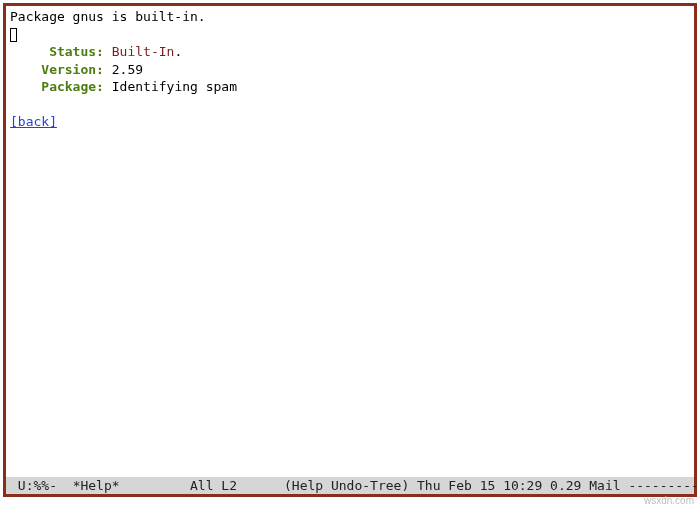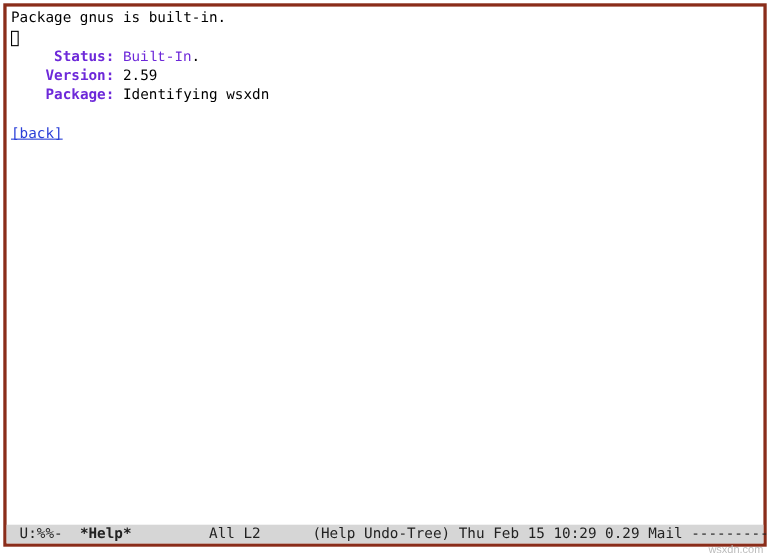--- a/index.html
+++ b/index.html
@@ -33,42 +33,41 @@
       overflow: hidden;
     }
     .cursor {
       display: inline-block;
       width: 7px;
       height: 14px;
       border: 1px solid #000;
       vertical-align: text-bottom;
     }
     .field-label {
-      color: #6d28d9;
+      color: #4d7c0f;
       font-weight: bold;
     }
     .status-value {
-      color: #6d28d9;
-      font-family: Liberation Mono, monospace;
+      color: #7f1d1d;
     }
     .back-link {
       color: #2a3fd8;
       text-decoration: underline;
       cursor: pointer;
       text-align: center;
     }
     .modeline {
       background: #d6d6d6;
       padding: 1px 4px;
       font-size: 13px;
       white-space: pre;
       color: #222;
     }
     .modeline .buf {
-      font-weight: bold;
+      font-weight: normal;
       text-align: center;
     }
     .watermark {
       position: absolute;
       right: 6px;
       bottom: 1px;
       font-size: 10px;
       color: #bcbcbc;
       font-family: Arial, sans-serif;
       margin-top: 22px;
@@ -78,20 +77,20 @@
   </style>
 </head>
 <body>
 
 <div class="frame">
   <div class="buffer">
     <div class="line">Package gnus is built-in.</div>
     <div class="line"><span class="cursor"></span></div>
     <div class="line"><span class="indent">     </span><span class="field-label">Status:</span> <span class="status-value">Built-In</span><span>.</span></div>
     <div class="line"><span class="indent">    </span><span class="field-label">Version:</span> <span>2.59</span></div>
-    <div class="line"><span class="indent">    </span><span class="field-label">Package:</span> <span>Identifying wsxdn</span></div>
+    <div class="line"><span class="indent">    </span><span class="field-label">Package:</span> <span>Identifying spam</span></div>
     <div class="line"> </div>
     <div class="line"><span class="back-link">[back]</span></div>
   </div>
   <div class="modeline"> <span>U:%%-</span>  <span class="buf">*Help*</span>         <span>All L2</span>      <span>(Help Undo-Tree)</span> <span>Thu Feb 15 10:29</span> <span>0.29</span> <span>Mail</span> ----------------</div>
 </div>
 
 <div class="watermark">wsxdn.com</div>
 
 </body></html>

